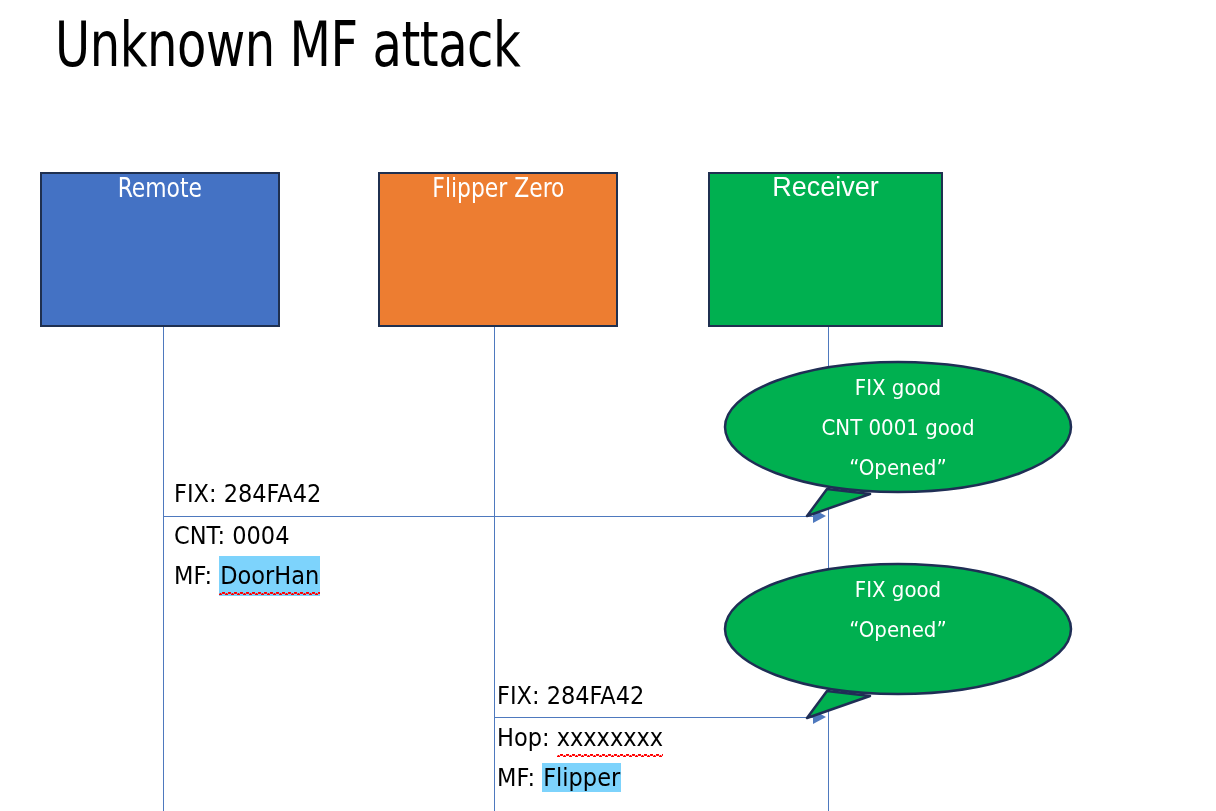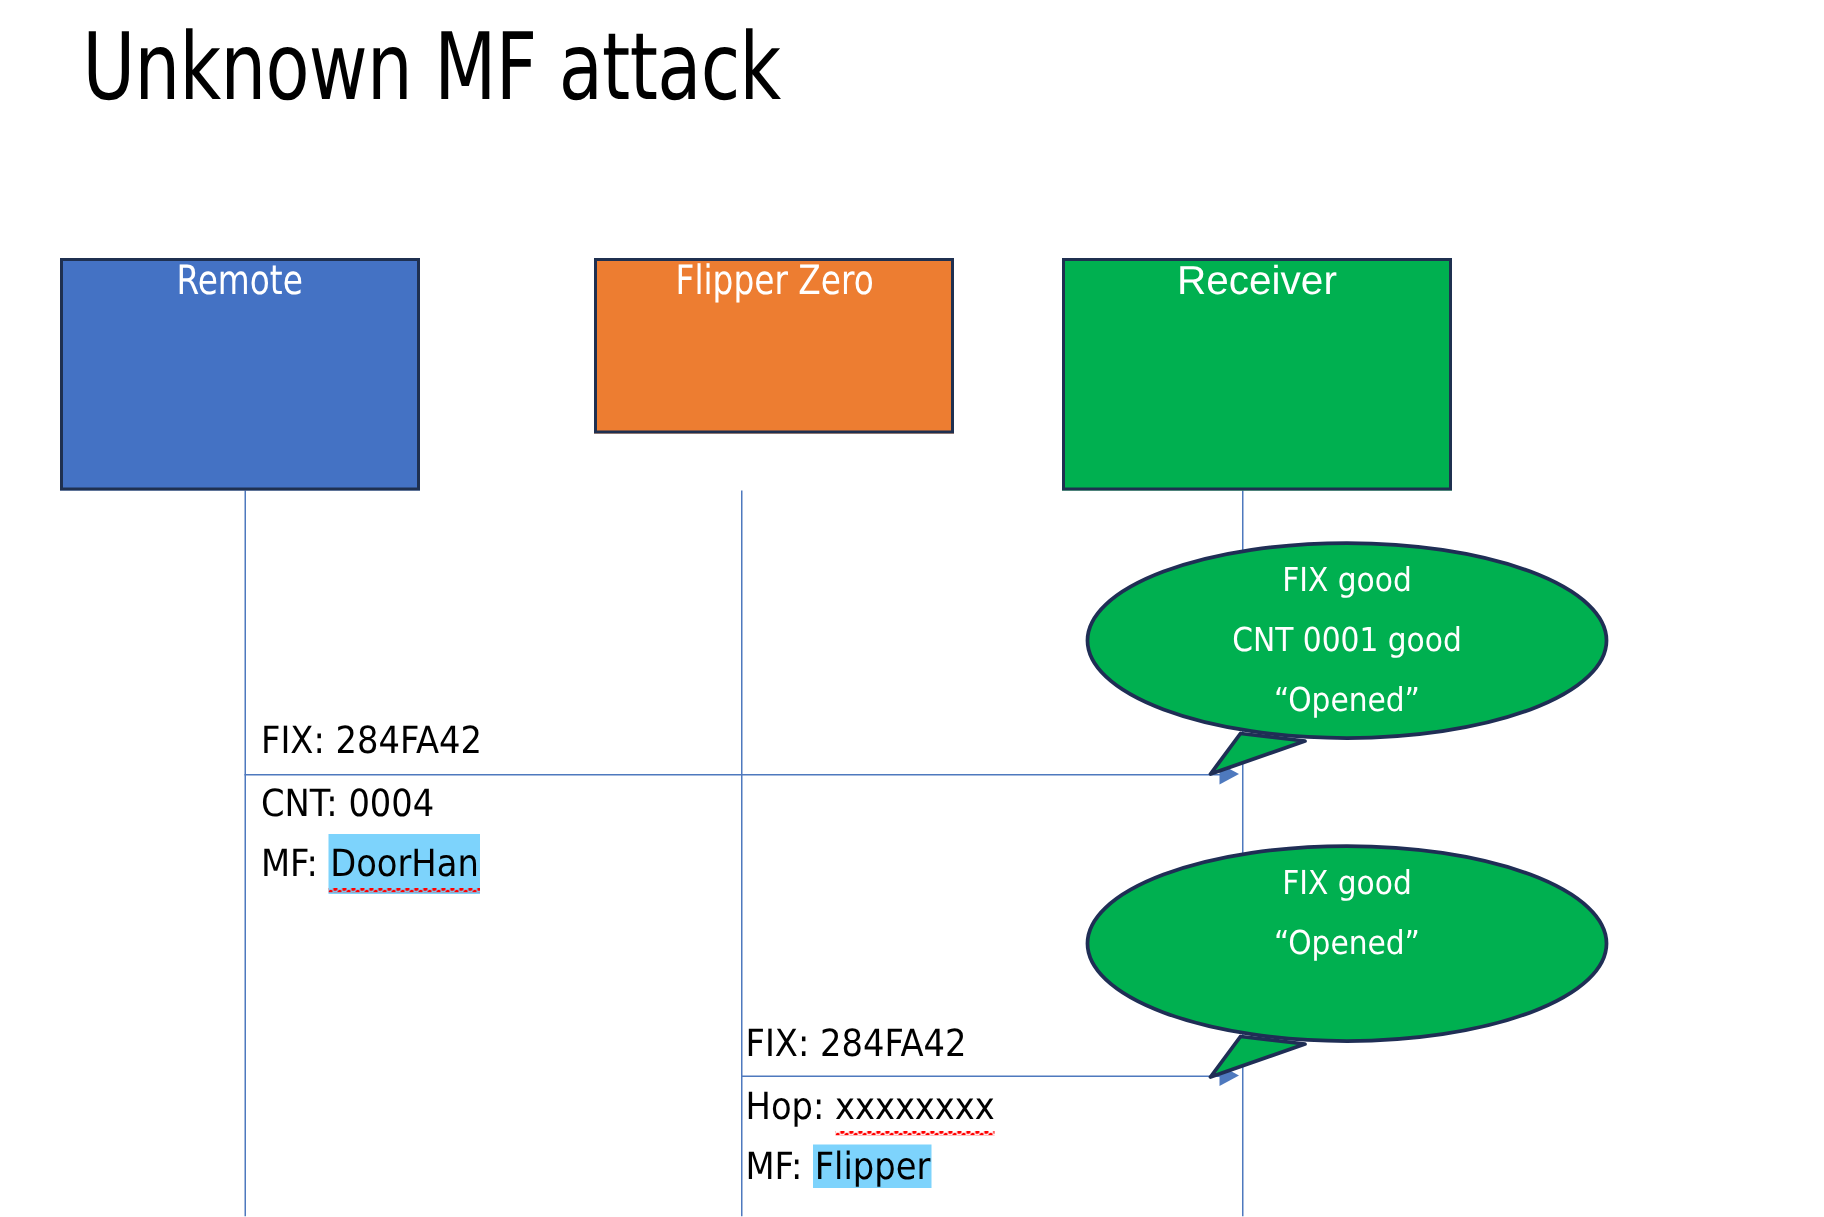--- a/index.html
+++ b/index.html
@@ -52,22 +52,22 @@
     font-weight: 400;
     line-height: 1;
     white-space: nowrap;
   }
   .actor-label.condensed {
     font-family: "DejaVu Sans Condensed", "DejaVu Sans", sans-serif;
     transform: scaleX(0.9);
   }
 
   #actor-remote  { left: 40px;  top: 172px; width: 240px; height: 155px; background: #4472C4; }
-  #actor-flipper { left: 396px; top: 172px; width: 240px; height: 117px; background: #ED7D31; }
-  #actor-receiver{ left: 708px; top: 172px; width: 260px; height: 155px; background: #00B050; }
+  #actor-flipper { left: 378px; top: 172px; width: 240px; height: 155px; background: #ED7D31; }
+  #actor-receiver{ left: 708px; top: 172px; width: 235px; height: 155px; background: #00B050; }
 
   
   .msg-line {
     position: absolute;
     height: 1px;
     background: #4E79BE;
   }
   .msg-arrowhead {
     position: absolute;
     width: 0;

